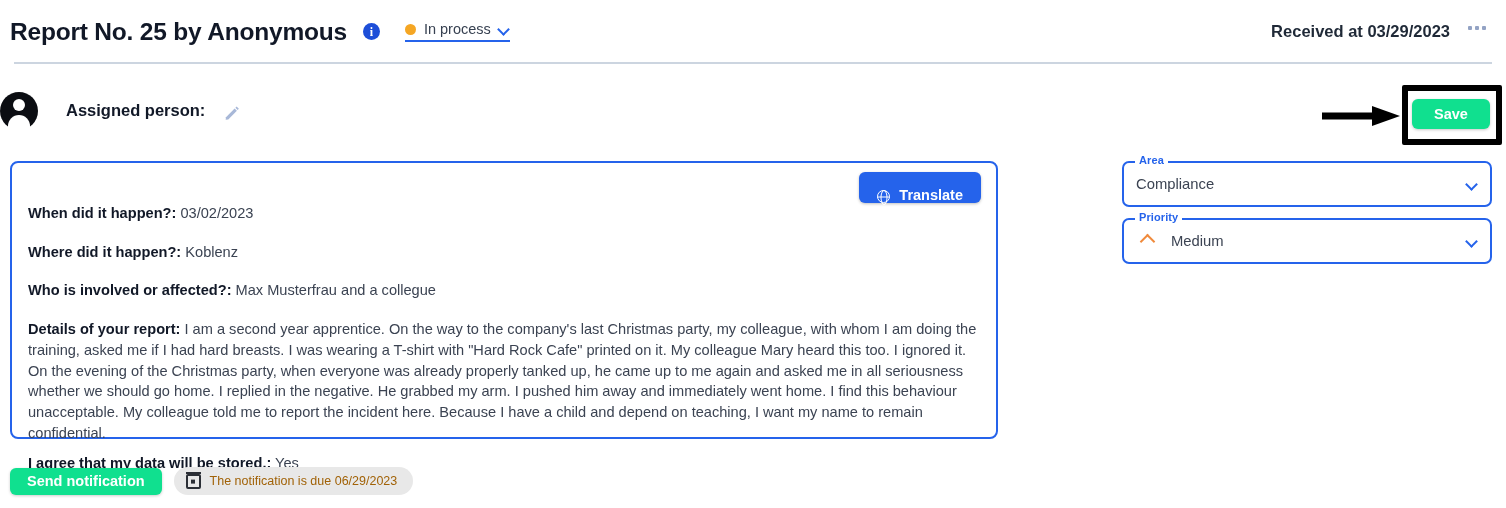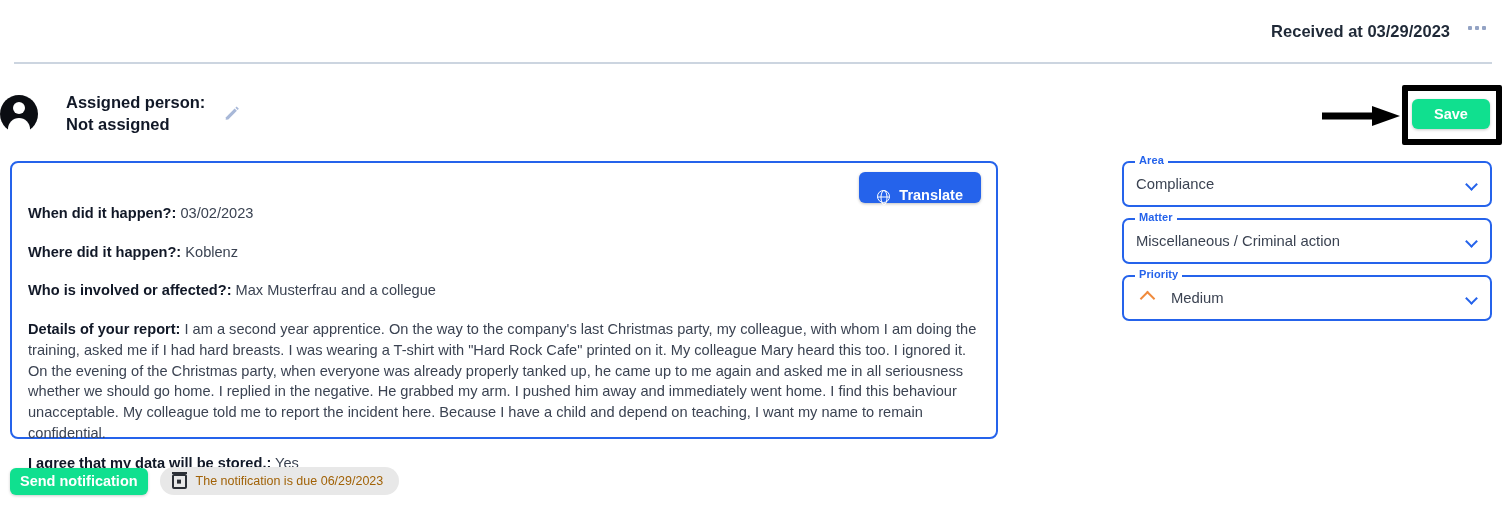--- a/index.html
+++ b/index.html
@@ -221,21 +221,21 @@
   }
   #send-notification-btn {
     height: 27px;
     background: #10e08f;
     color: #ffffff;
     border: none;
     border-radius: 6px;
     font-family: "Liberation Sans", sans-serif;
     font-size: 14.5px;
     font-weight: bold;
-    padding: 0 10px;
+    padding: 0 17px;
     box-shadow: 0 1px 3px rgba(0,0,0,0.2);
     cursor: pointer;
   }
   #due-chip {
     height: 28px;
     background: #e8e8e8;
     border-radius: 14px;
     display: flex; align-items: center; gap: 9px;
     padding: 0 16px 0 12px;
     font-size: 12.5px;
@@ -339,36 +339,44 @@
     position: absolute;
     left: 1322px; top: 106px;
     width: 78px; height: 20px;
     pointer-events: none;
   }
 </style>
 </head>
 <body>
 
 <div id="header">
+  <div id="header-left">
+    <div id="page-title">Report No. 25 by Anonymous</div>
+    <span class="info-icon">i</span>
+    <div id="status-select">
+      <span class="status-dot"></span>
+      <span id="status-label">In process</span>
+      <span class="chev" id="status-chev"></span>
+    </div>
+  </div>
   <div id="header-right">
     <div id="received-text">Received at 03/29/2023</div>
     <div id="more-menu">
       <i></i>
         <i></i>
         <i></i>
     </div>
   </div>
 </div>
 <div id="header-divider"></div>
 
 <div id="assignee-row">
   <div id="avatar"></div>
   <div id="assignee-text">
     <div>Assigned person:</div>
-    <div>Not assigned</div>
   </div>
   <div id="edit-assignee">
     <svg width="18" height="18" viewBox="0 0 24 24" fill="none">
       <path d="M4 17.5 L15.5 6 L18.5 9 L7 20.5 L3.5 21 Z" fill="#a8b8d8"></path>
       <path d="M16.5 5 L18.2 3.3 L21.2 6.3 L19.5 8 Z" fill="#a8b8d8"></path>
     </svg>
   </div>
 </div>
 
 <div id="report-card">
@@ -405,25 +413,20 @@
 
 <div id="right-panel">
 
   <div class="field">
     <span class="field-label">Area</span>
     <span class="field-value">Compliance</span>
     <span class="chev"></span>
   </div>
 
 
-  <div class="field">
-    <span class="field-label">Matter</span>
-    <span class="field-value">Miscellaneous / Criminal action</span>
-    <span class="chev"></span>
-  </div>
 
   <div class="field">
     <span class="field-label">Priority</span>
     <span class="priority-icon"></span>
     <span class="field-value">Medium</span>
     <span class="chev"></span>
   </div>
 
 </div>
 

